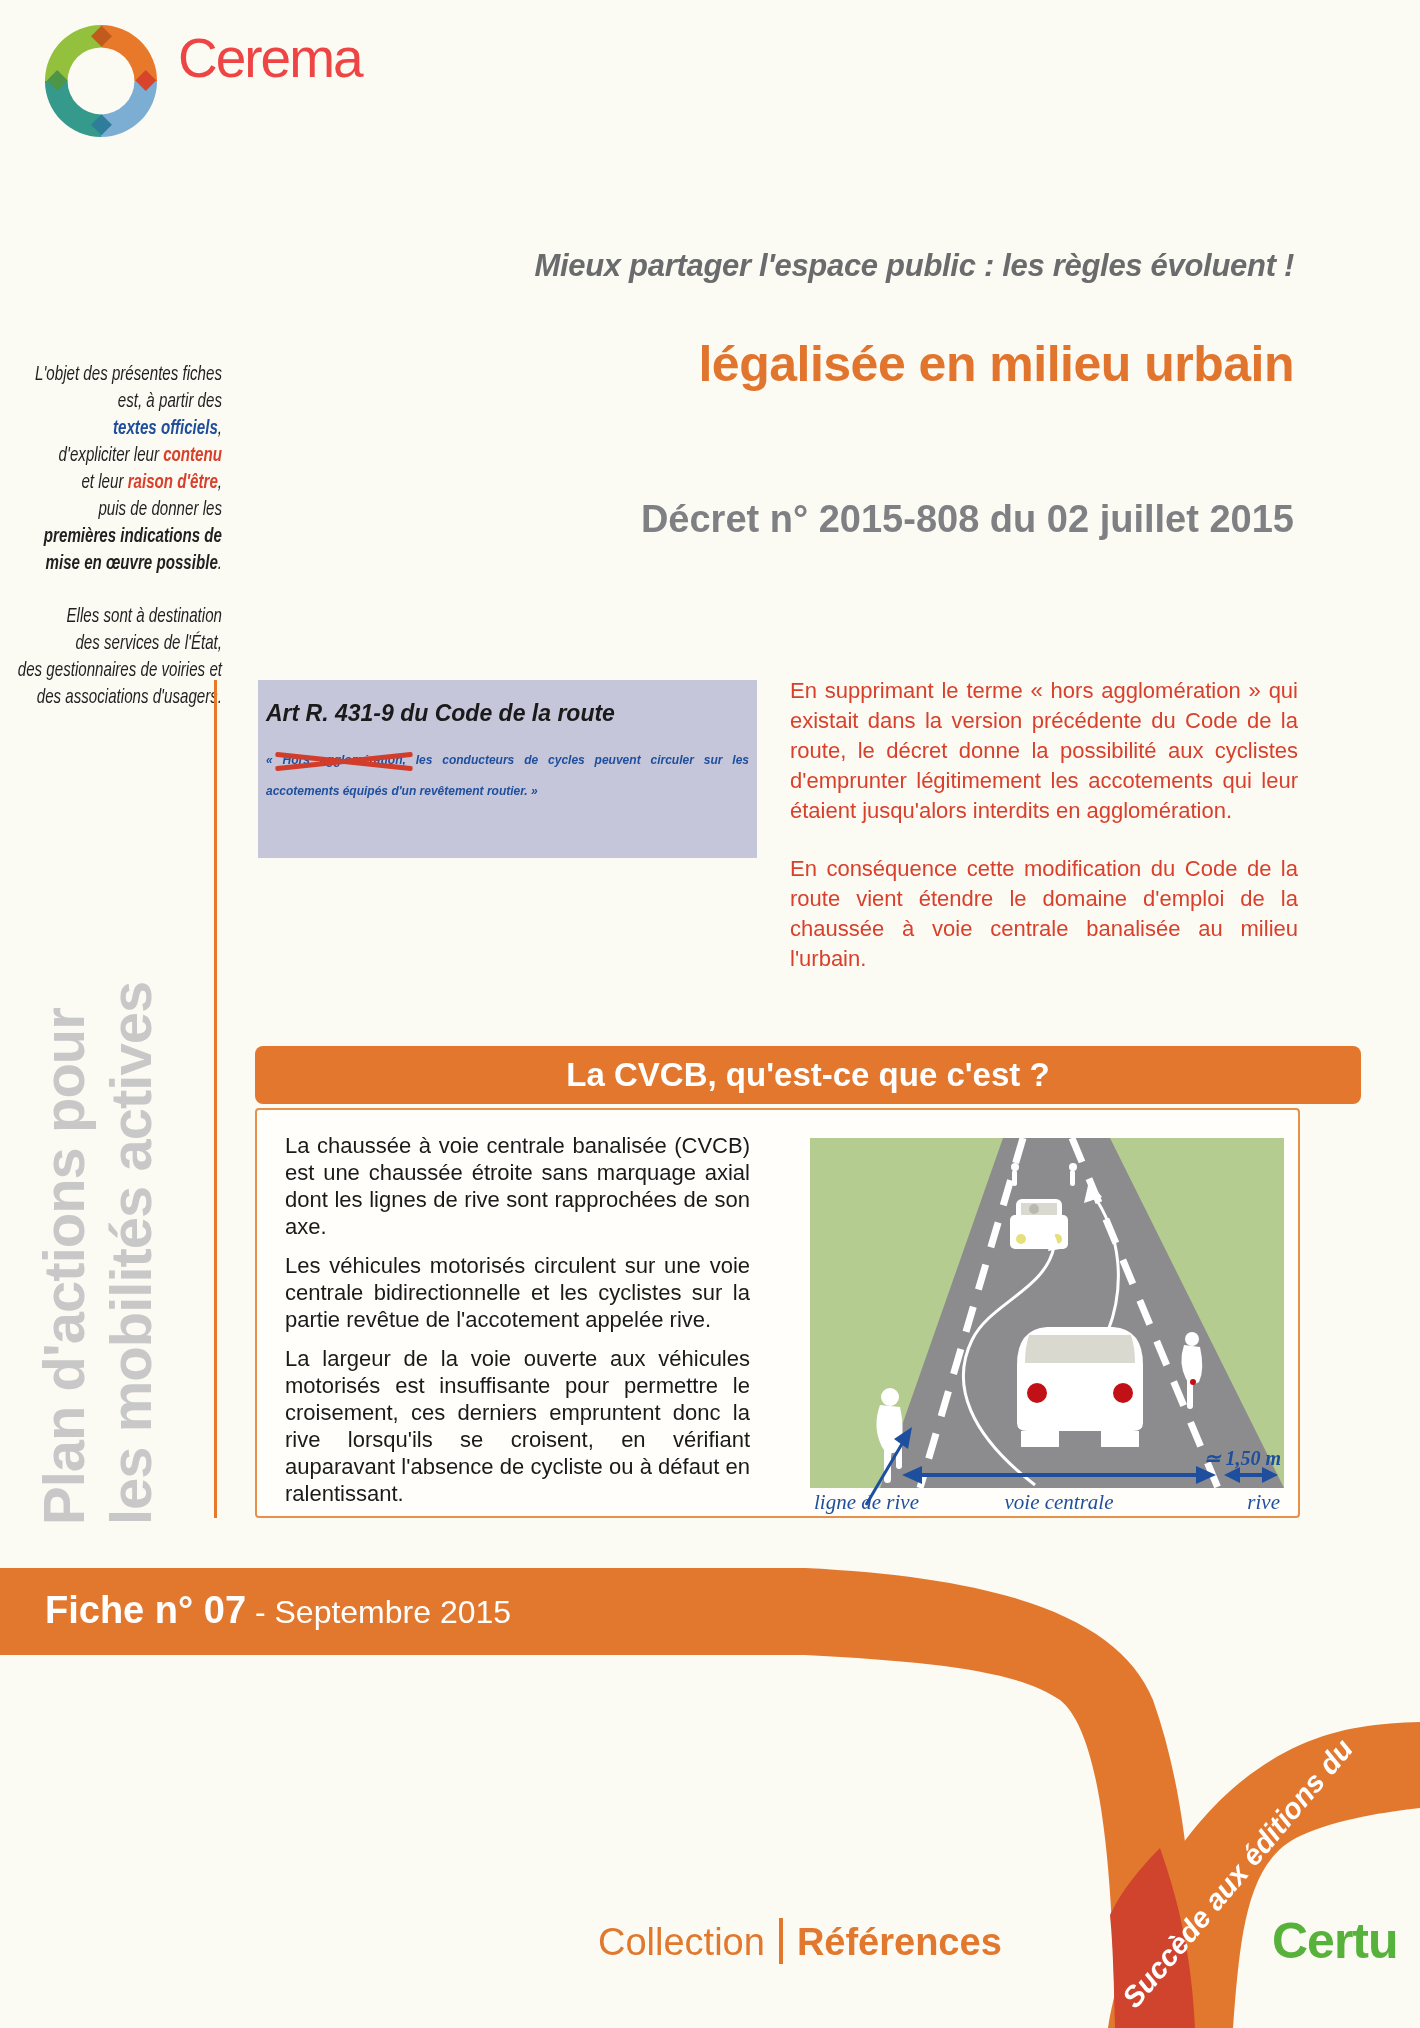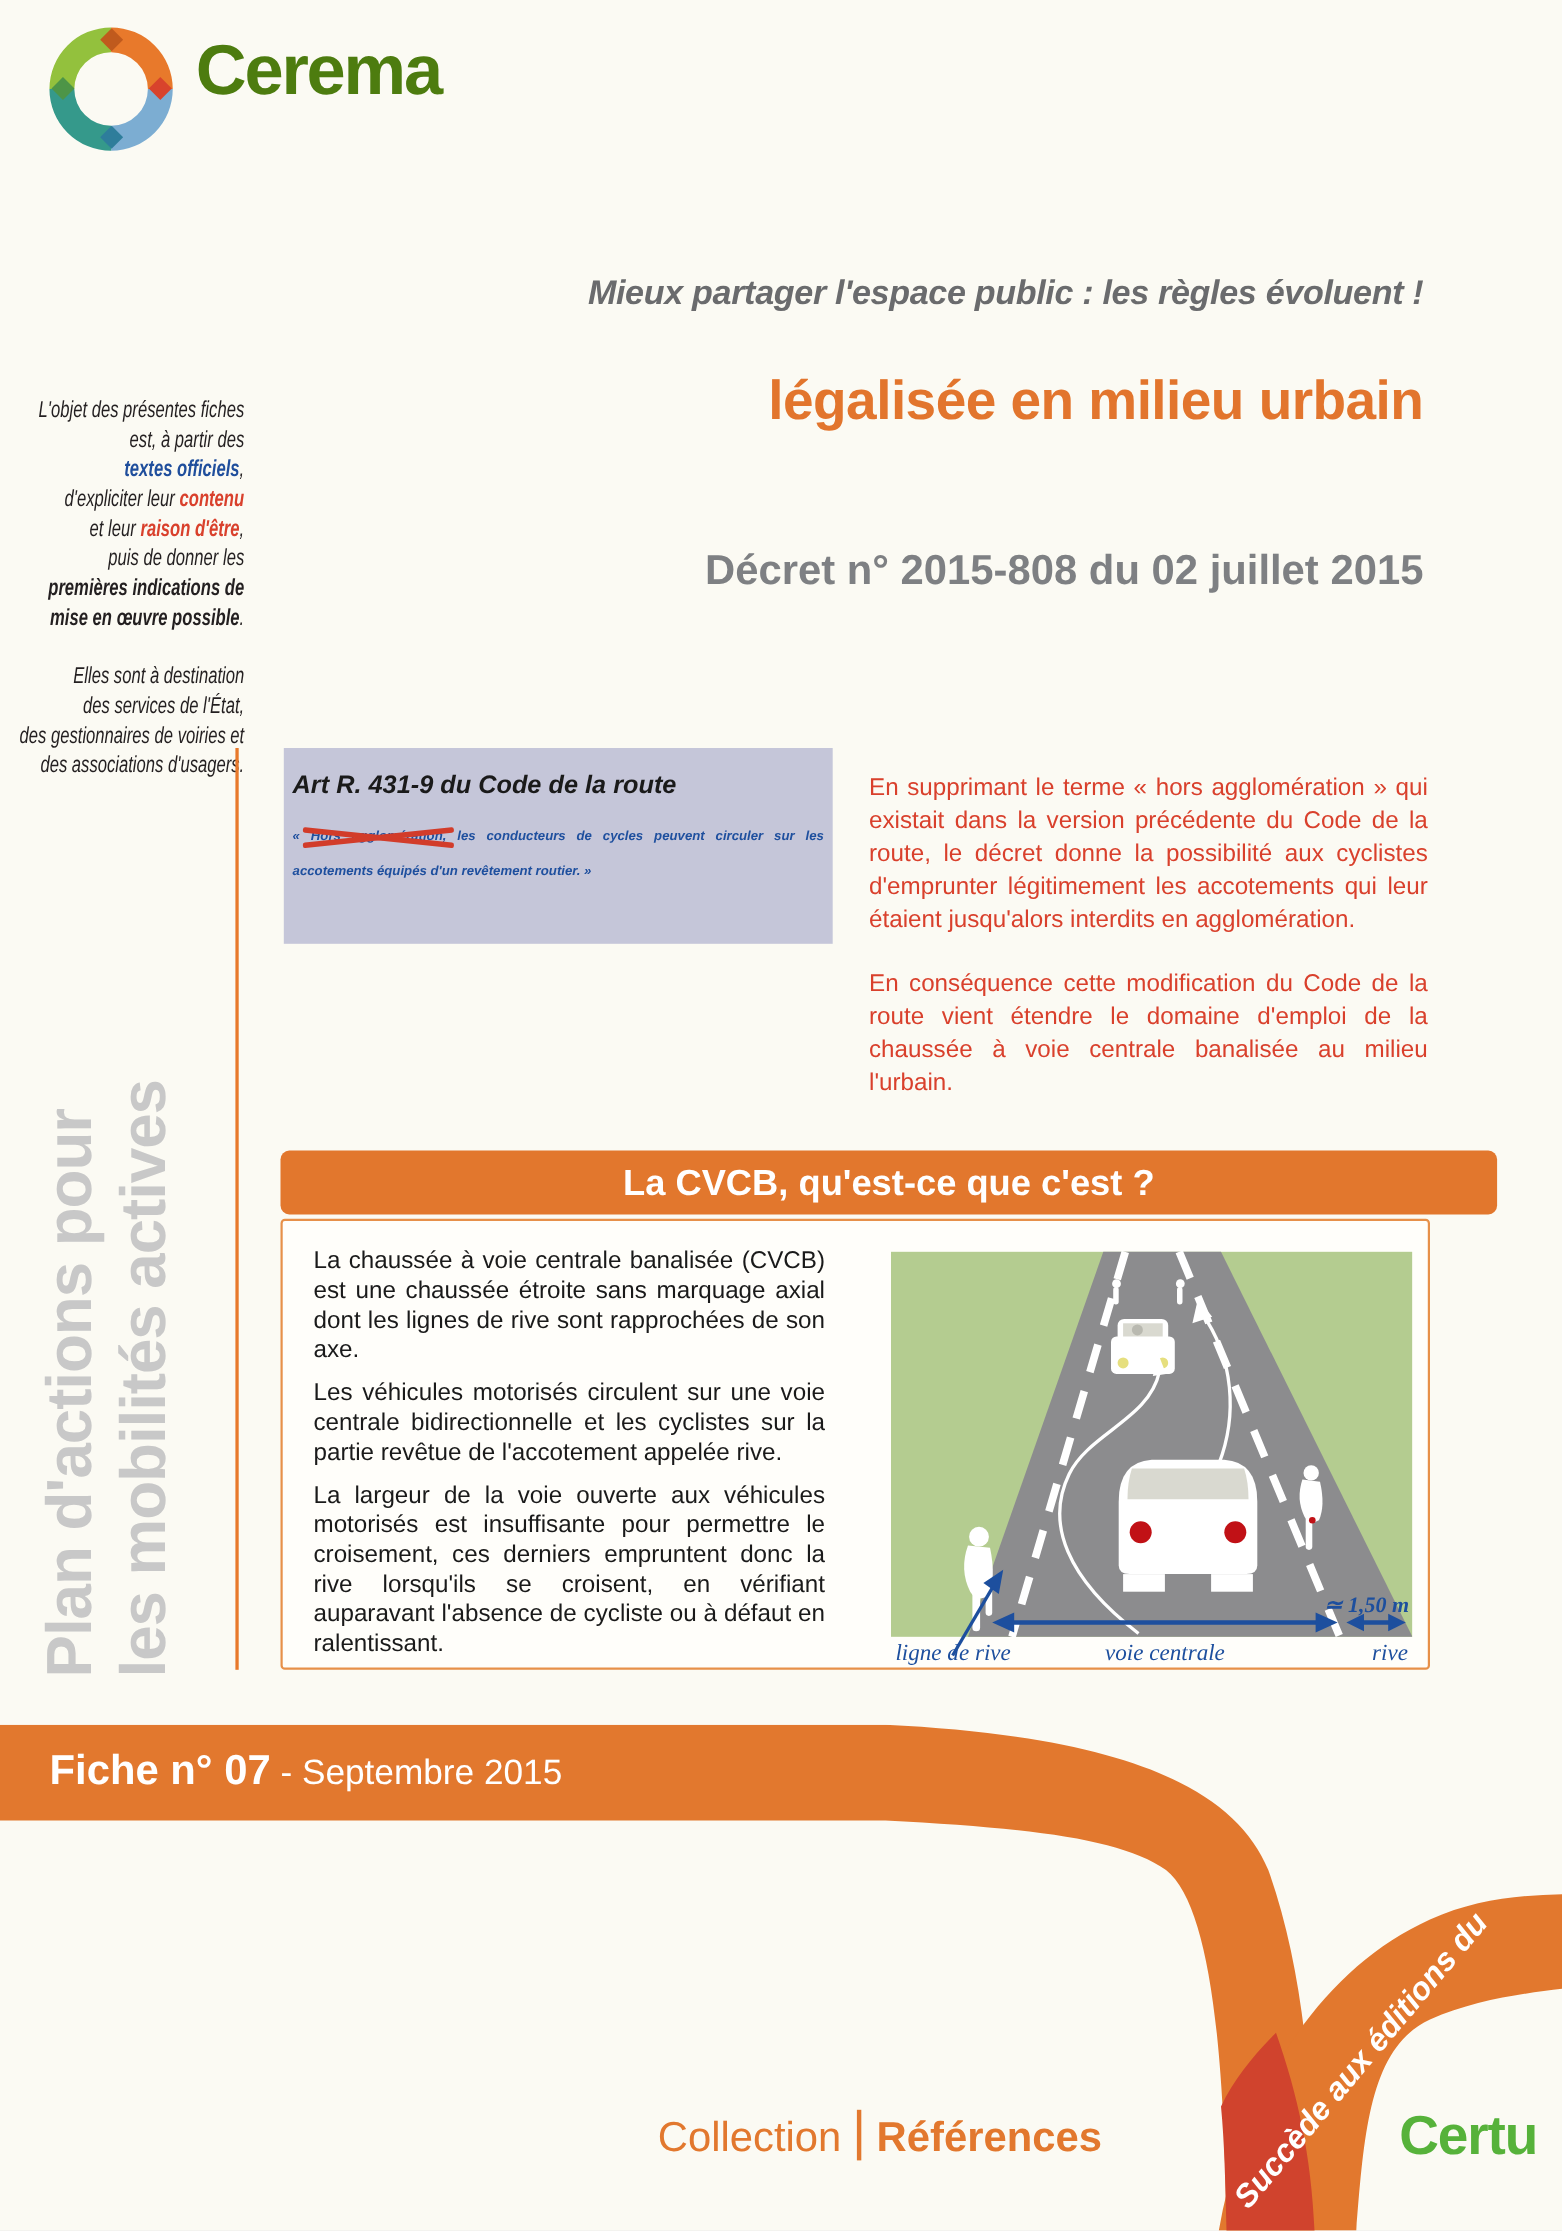--- a/index.html
+++ b/index.html
@@ -4,22 +4,22 @@
 <style>
   html,body{margin:0;padding:0;background:#e8e8e8;}
   .page{
     position:relative; width:1420px; height:2028px; margin:0 auto;
     background:#fbfaf3; overflow:hidden;
     font-family:"Liberation Sans", sans-serif;
     -webkit-font-smoothing:antialiased;
   }
   
   .logo-mark{position:absolute; left:42px; top:20px; width:118px; height:118px;}
-  .logo-word{position:absolute; left:178px; top:26px; font-size:64px; font-weight:bold;
-             color:#4d7c0f; letter-spacing:-2px;}
+  .logo-word{position:absolute; left:178px; top:26px; font-size:55px; font-weight:normal;
+             color:#ef4444; letter-spacing:-2px;}
   .tagline{position:absolute; right:126px; top:248px; font-size:31px; font-weight:bold;
            font-style:italic; color:#6a6b6d; letter-spacing:-0.3px;}
   .main-title{position:absolute; right:126px; top:336px; text-align:right;
               font-size:50px; line-height:57px; font-weight:bold; color:#e2752d; letter-spacing:-0.5px;}
   .subtitle{position:absolute; right:126px; top:498px; font-size:38px; font-weight:bold; color:#7e8083;}
 
   
   .side-note{position:absolute; right:1198px; top:332px; width:300px; text-align:right;
              font-style:italic; font-size:21px; line-height:27px; color:#231f20;
              transform:scaleX(0.72); transform-origin:top right; white-space:pre-line;}
@@ -38,21 +38,21 @@
   .art-box .abt{font-size:23px; font-weight:bold; font-style:italic; color:#1a1a1a;}
   .art-box .abb{margin-top:18px; font-size:12px; line-height:31px; font-weight:bold; font-style:italic;
                 color:#1e4f9e; text-align:justify;}
   .crossed{position:relative; white-space:nowrap;}
   .crossed::before,.crossed::after{content:""; position:absolute; left:-8px; right:-10px; top:45%;
                 height:5px; background:#d23c2a; border-radius:2px;}
   .crossed::before{transform:rotate(6deg);}
   .crossed::after{transform:rotate(-6deg);}
 
   
-  .intro{position:absolute; left:790px; top:701px; width:508px; font-size:22px; line-height:30px;
+  .intro{position:absolute; left:790px; top:676px; width:508px; font-size:22px; line-height:30px;
          color:#d9402c; text-align:justify;}
   .intro p{margin:0 0 28px 0;}
 
   
   .banner{position:absolute; left:255px; top:1046px; width:1106px; height:58px;
           background:#e2772d; border-radius:8px; color:#ffffff; font-size:33px; font-weight:bold;
           text-align:center; line-height:58px;}
   .cvcb-box{position:absolute; left:255px; top:1108px; width:1045px; height:410px;
             background:#fffefa; border:2px solid #e79049; border-radius:4px; box-sizing:border-box;}
   .cvcb-text{position:absolute; left:28px; top:22px; width:465px; font-size:22px; line-height:27px;

